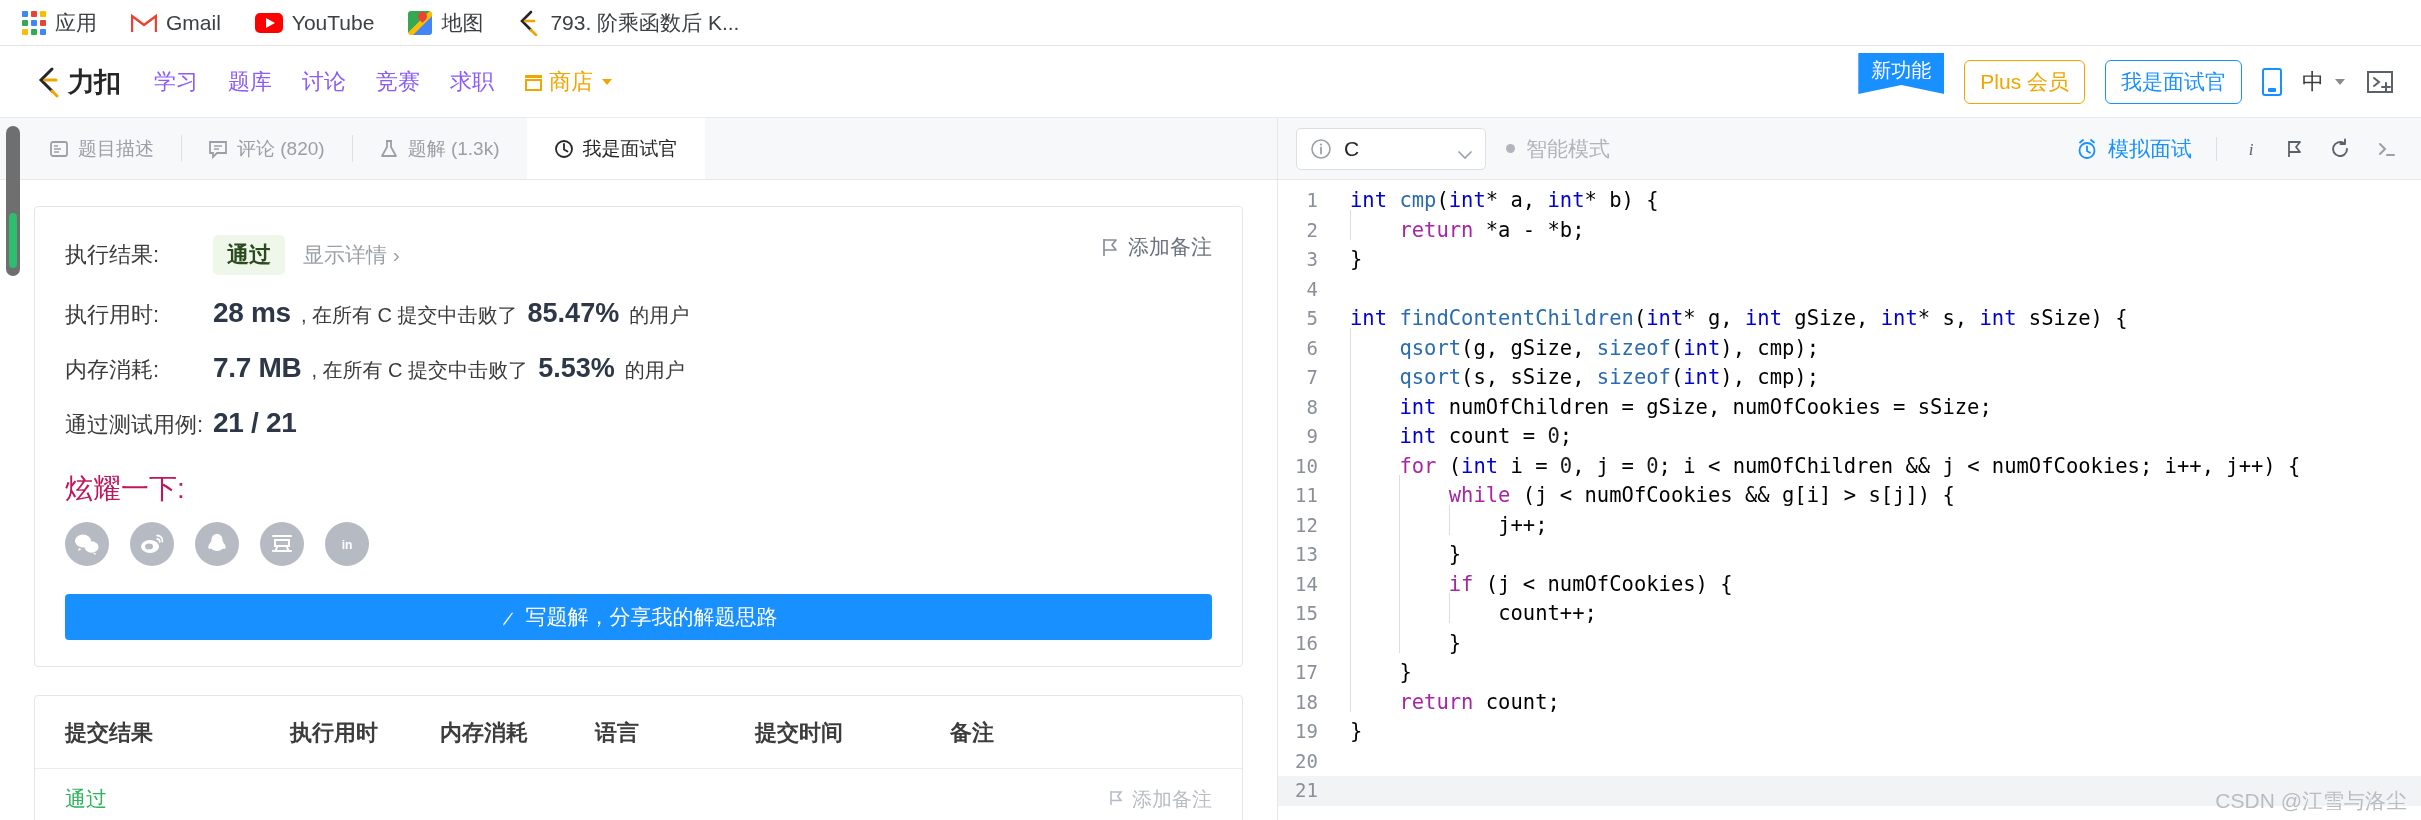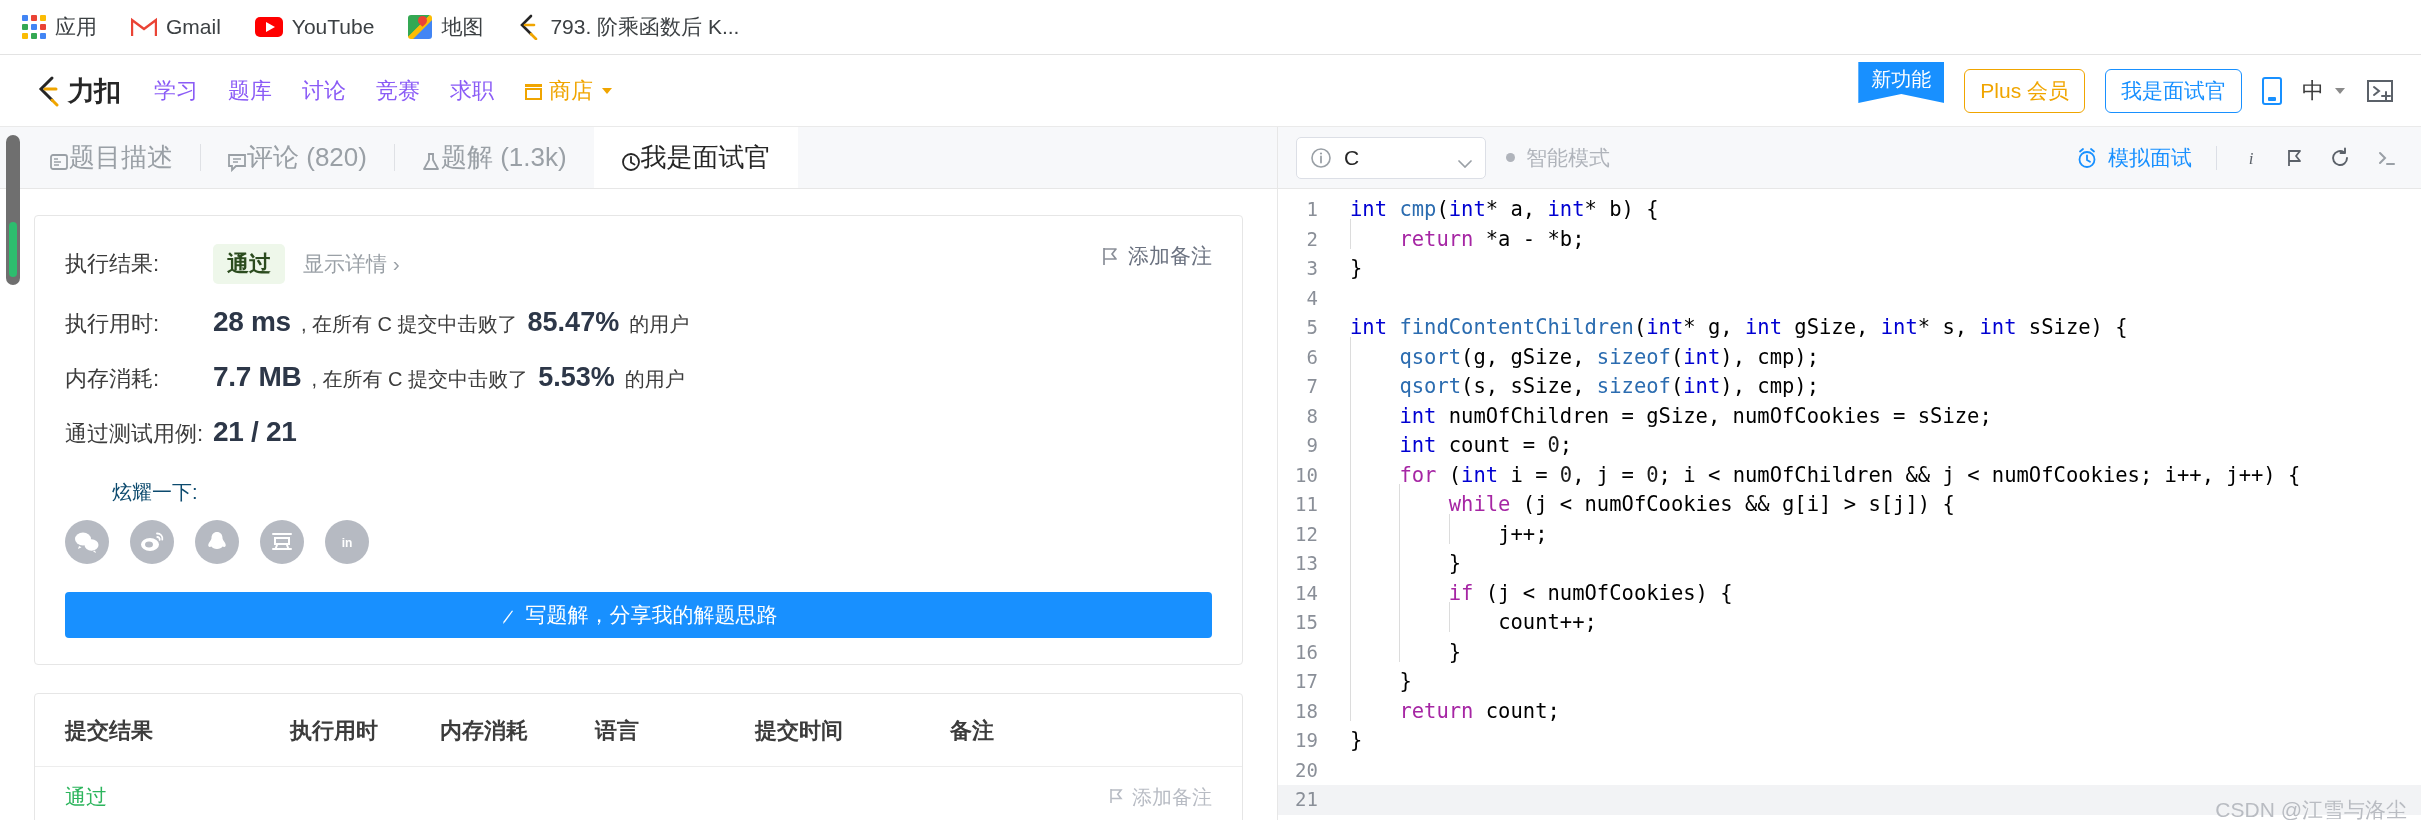--- a/index.html
+++ b/index.html
@@ -5,21 +5,21 @@
   * { box-sizing: border-box; margin: 0; padding: 0; }
   html, body {
     width: 2421px; height: 820px;
     font-family: "Liberation Sans", "DejaVu Sans", sans-serif;
     background: #ffffff;
     overflow: hidden;
   }
 
   
   .bookmarks {
-    height: 55px; background: #ffffff;
+    height: 46px; background: #ffffff;
     display: flex; align-items: center; gap: 34px;
     padding: 0 22px;
     border-bottom: 1px solid #e3e3e3;
   }
   .bm { display: flex; align-items: center; gap: 9px; font-size: 21px; color: #3c4043; white-space: nowrap; }
   .apps-grid { display: grid; grid-template-columns: repeat(3, 6px); grid-template-rows: repeat(3, 6px); gap: 3px; }
   .apps-grid i { display:block; width:6px; height:6px; border-radius:1px; }
   .gmail-ic { width: 26px; height: 20px; position: relative; }
   .yt-ic { width: 28px; height: 20px; background: #ff0000; border-radius: 5px; position: relative; }
   .yt-ic:after { content:""; position:absolute; left:11px; top:5px; border-left: 9px solid #fff; border-top: 5px solid transparent; border-bottom: 5px solid transparent; }
@@ -67,22 +67,22 @@
   .left-pane { width: 1278px; position: relative; background: #fff; border-right: 1px solid #e7e7e7; }
   .right-pane { flex: 1; background: #fff; display: flex; flex-direction: column; }
 
   
   .pane-scrollbar { position: absolute; left: 6px; top: 8px; width: 14px; height: 150px; background: #6f6f6f; border-radius: 8px; }
   .pane-scrollbar .thumb { position: absolute; left: 3px; bottom: 8px; width: 8px; height: 55px; background: #2dbd6e; border-radius: 5px; }
 
   
   .tabs { height: 62px; display: flex; align-items: stretch; background: #f7f8fa; border-bottom: 1px solid #e7e7e7; padding-left: 22px; }
   .tab {
-    display: flex; align-items: center; padding: 0 27px;
-    font-size: 26px; color: #9aa0a6; cursor: pointer; position: relative; white-space: nowrap;
+    display: flex; align-items: center; gap: 9px; padding: 0 27px;
+    font-size: 19px; color: #9aa0a6; cursor: pointer; position: relative; white-space: nowrap;
   }
   .tab + .tab:before { content:""; position: absolute; left: 0; top: 17px; bottom: 17px; width: 1px; background: #dfe1e5; }
   .tab.active { background: #fff; color: #262626; }
   .tab.active:before, .tab.active + .tab:before { display: none; }
   .tab-ic { width: 20px; height: 20px; flex: none; }
 
   
   .scroll-body { height: calc(100% - 62px); overflow: hidden; padding: 0 34px; background:#fff; }
   .card {
     border: 1px solid #e6e6e6; border-radius: 4px; margin-top: 26px;
@@ -99,21 +99,21 @@
   .big { font-size: 28px; font-weight: 700; color: #2d3748; letter-spacing: -0.3px; }
   .mid { font-size: 20px; color: #3c3c3c; }
   .pct { font-size: 27px; font-weight: 700; color: #2d3748; }
   .addnote {
     position: absolute; right: 30px; top: 26px;
     display: flex; align-items: center; gap: 9px;
     font-size: 21px; color: #6b7280; cursor: pointer;
   }
   .flag-ic { width: 17px; height: 19px; }
 
-  .share-label { font-size: 20px; color: #0c4a6e; margin-bottom: 14px; margin-left: 47px; }
+  .share-label { font-size: 28px; color: #be185d; margin-bottom: 14px; }
   .share-icons { display: flex; gap: 21px; }
   .sc { width: 44px; height: 44px; border-radius: 50%; background: #b6bac2; display: flex; align-items: center; justify-content: center; cursor: pointer; }
   .sc svg { display: block; }
 
   .write-btn {
     margin-top: 28px; height: 46px; background: #1890ff; border-radius: 4px; color: #fff;
     display: flex; align-items: center; justify-content: center; gap: 9px;
     font-size: 21px; cursor: pointer;
   }
   .pencil-ic { width: 17px; height: 17px; }

